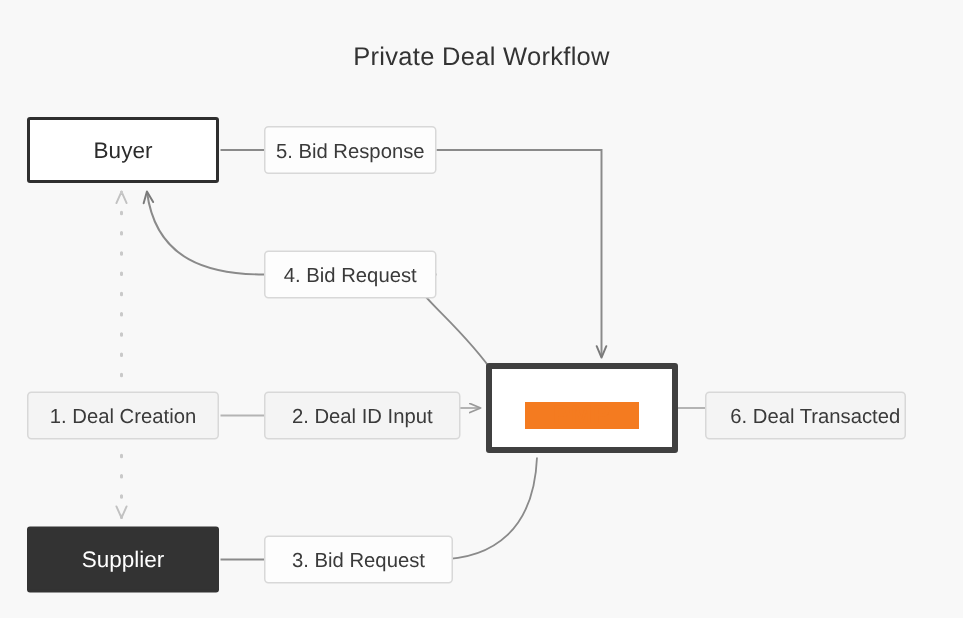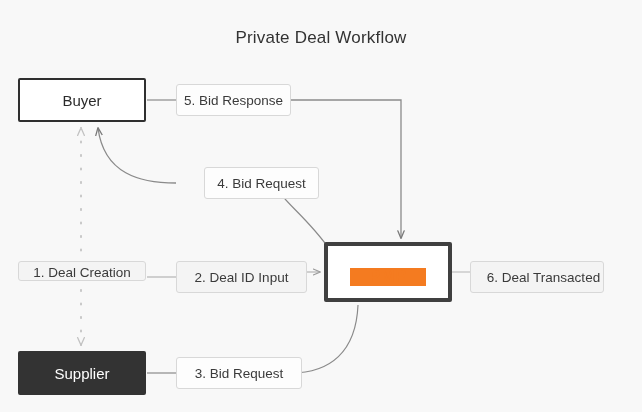--- a/index.html
+++ b/index.html
@@ -149,25 +149,25 @@
   </svg>
 
   <div class="node actor-outline" style="left:18px; top:78px; width:128px; height:44px;">
     <span>Buyer</span>
   </div>
 
   <div class="node chip white" style="left:176px; top:84px; width:115px; height:32px;justify-content:center;">
     <span>5. Bid Response</span>
   </div>
 
-  <div class="node chip white" style="left:176px; top:167px; width:115px; height:32px;margin-left:28px;">
+  <div class="node chip white" style="left:176px; top:167px; width:115px; height:32px;">
     <span>4. Bid Request</span>
   </div>
 
-  <div class="node chip" style="left:18px; top:261px; width:128px; height:20px;align-items:flex-end;">
+  <div class="node chip" style="left:18px; top:261px; width:128px; height:32px;">
     <span>1. Deal Creation</span>
   </div>
 
   <div class="node chip" style="left:176px; top:261px; width:131px; height:32px;">
     <span>2. Deal ID Input</span>
   </div>
 
   <div class="pmp-outer" style="left:324px; top:242px; width:128px; height:60px;">
     <div class="pmp-inner">
       <span class="pmp-label">PMP</span>

